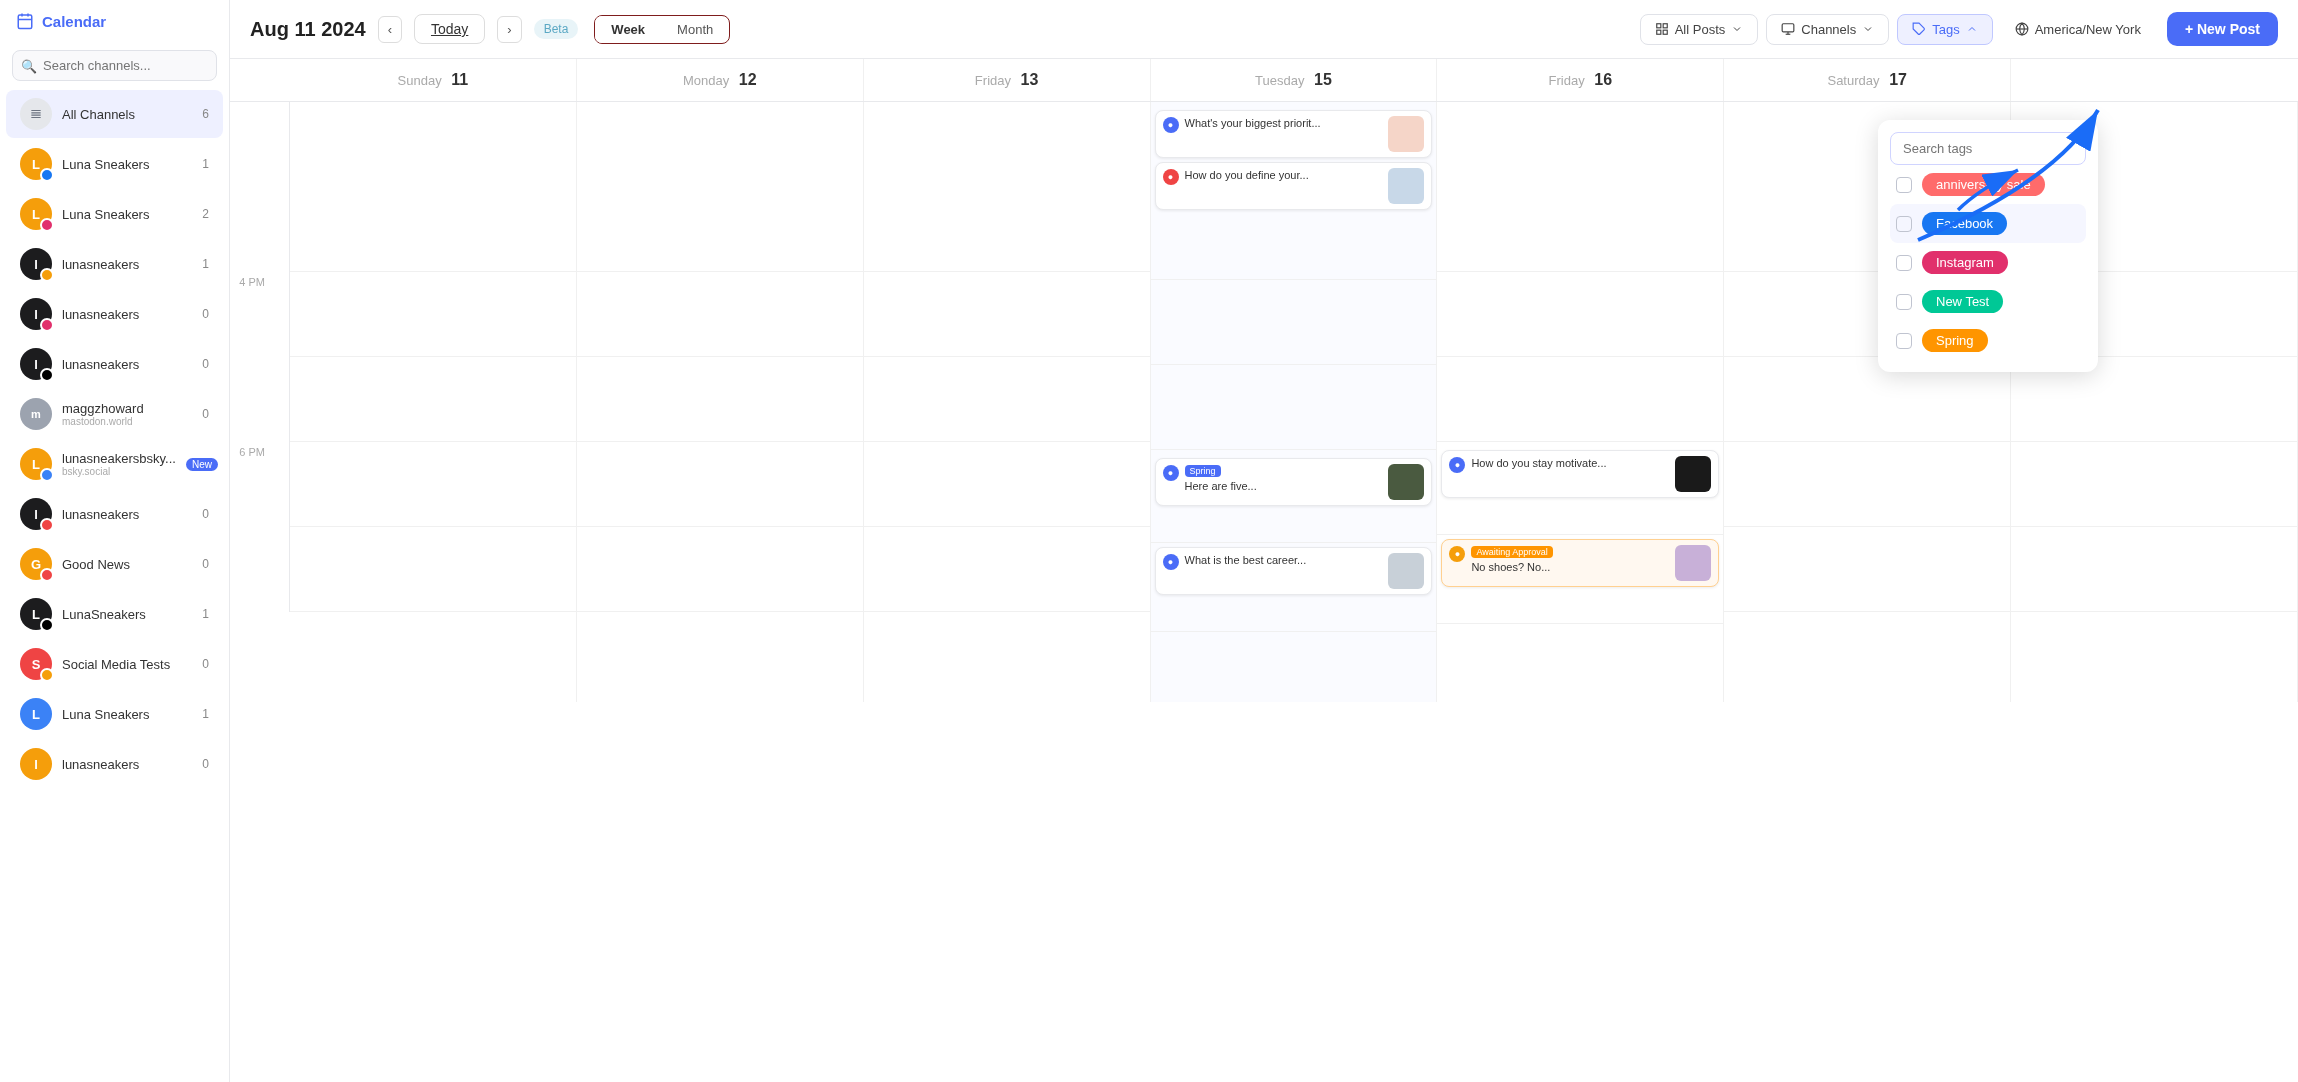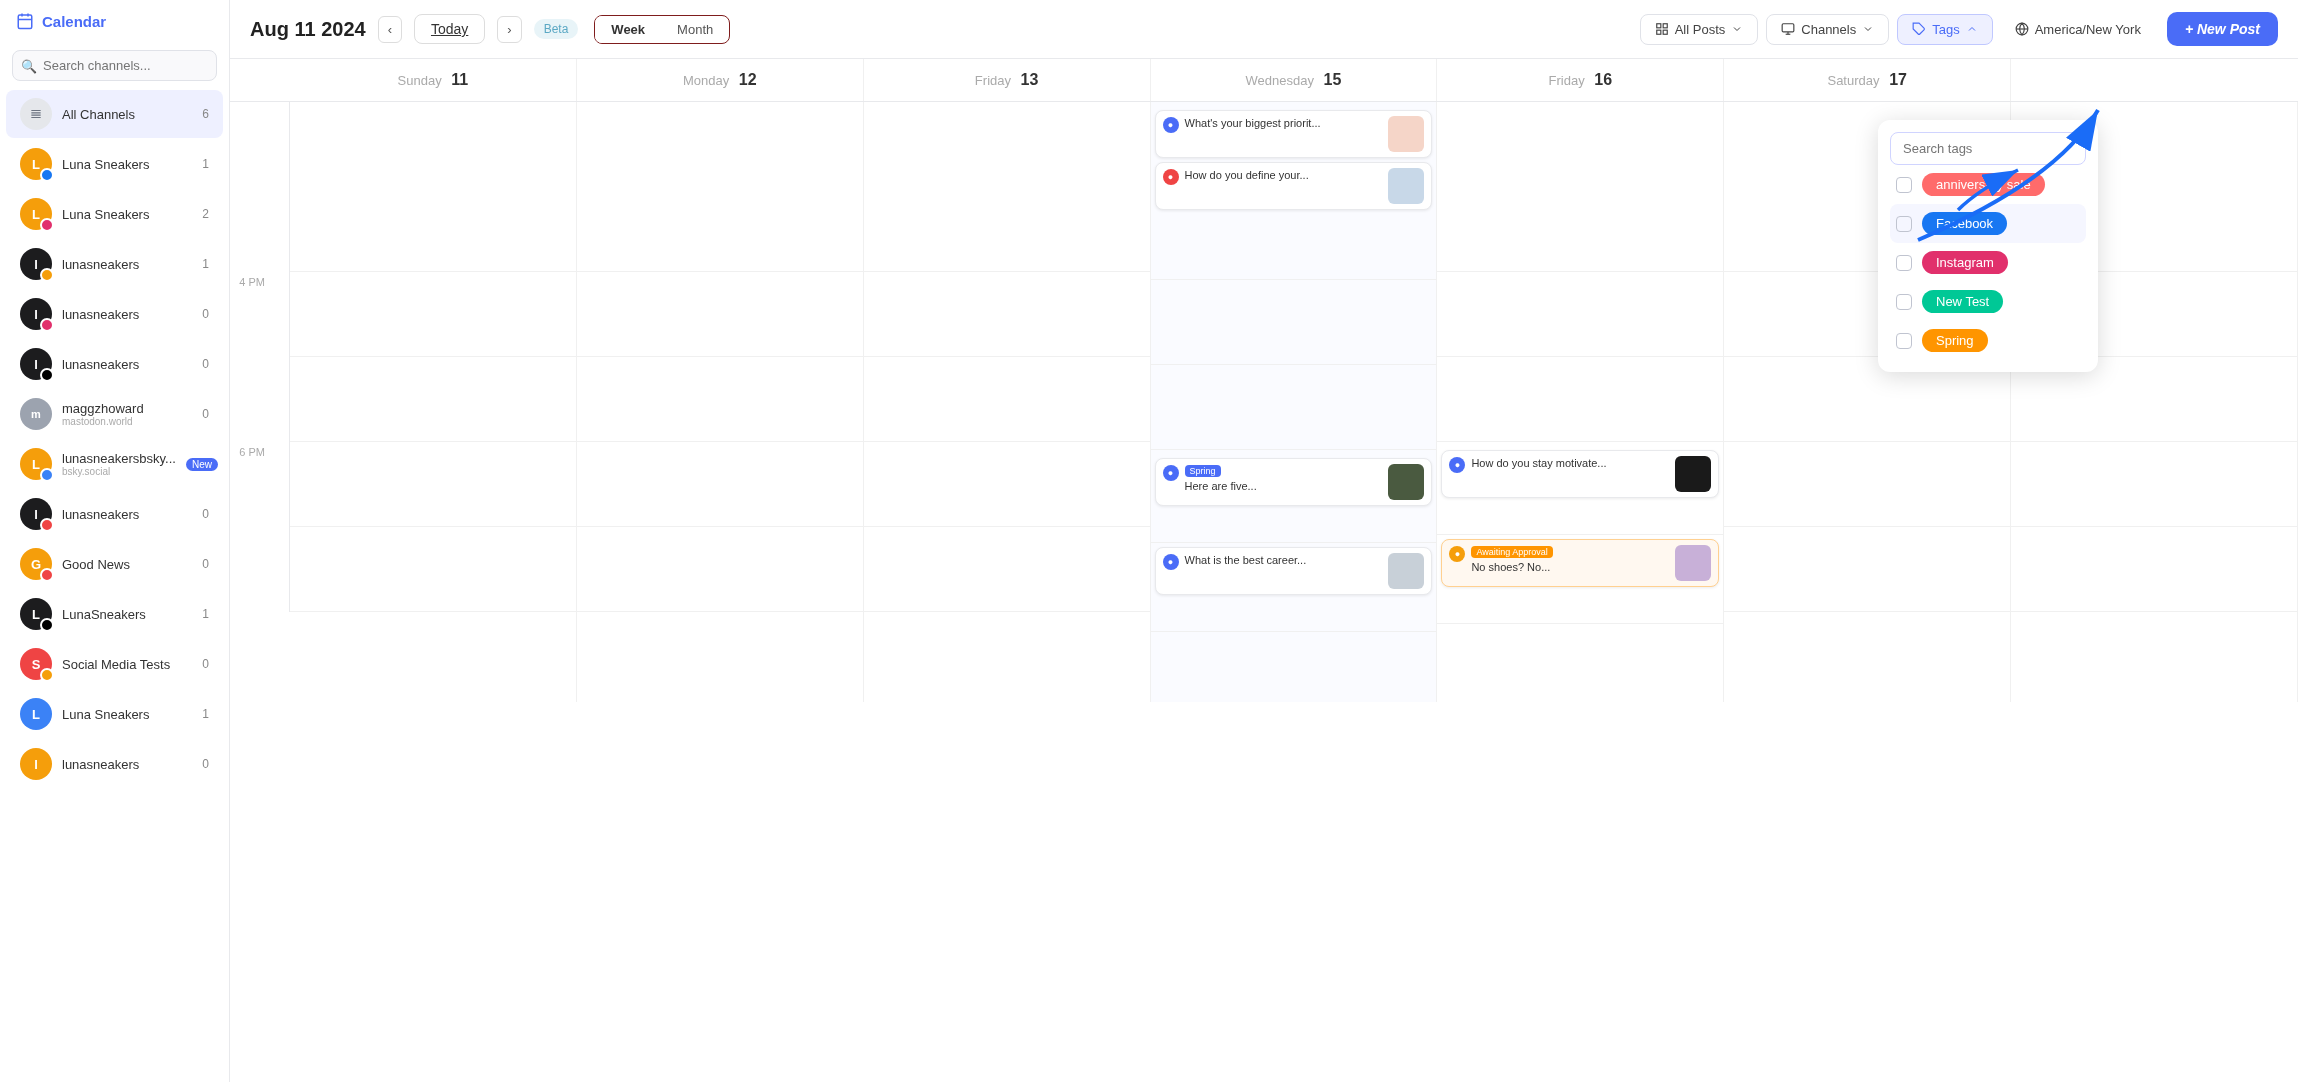--- a/index.html
+++ b/index.html
@@ -30,21 +30,21 @@
     .today-btn { background: none; border: 1px solid #ddd; border-radius: 8px; padding: 6px 16px; cursor: pointer; font-size: 14px; color: #333; font-weight: 500; text-decoration: underline; }
     .beta-badge { background: #e8f4f8; color: #5ba8c4; font-size: 12px; padding: 3px 10px; border-radius: 12px; font-weight: 500; }
     .view-toggle { display: flex; border: 1px solid #7f1d1d; border-radius: 8px; overflow: hidden; margin-left: 4px; }
     .view-btn { padding: 6px 16px; background: none; border: none; cursor: pointer; font-size: 13px; color: #555; }
     .view-btn.active { background: #fff; color: #333; font-weight: 600; }
     .header-spacer { flex: 1; }
     .filter-btn { display: flex; align-items: center; gap: 6px; padding: 7px 14px; border: 1px solid #e0e2e8; border-radius: 8px; background: #fff; cursor: pointer; font-size: 13px; color: #444; }
     .filter-btn.active { background: #eef0ff; border-color: #c0c8ff; color: #4a6cf7; }
     .filter-btn svg { font-size: 14px; }
     .timezone-btn { display: flex; align-items: center; gap: 6px; padding: 7px 14px; background: none; border: none; cursor: pointer; font-size: 13px; color: #444; }
-    .new-post-btn { background: #4a6cf7; color: #fff; border: none; border-radius: 10px; padding: 9px 18px; cursor: pointer; font-size: 14px; font-weight: 600; display: flex; align-items: center; gap: 6px; font-style: italic; }
+    .new-post-btn { background: #4a6cf7; color: #fff; border: none; border-radius: 10px; padding: 9px 18px; cursor: pointer; font-size: 14px; font-weight: 600; display: flex; align-items: center; gap: 6px; }
 
     
     .calendar-wrap { flex: 1; overflow-y: auto; background: #fff; }
     .calendar-header-row { display: grid; grid-template-columns: 60px repeat(7, 1fr); border-bottom: 1px solid #e8e9ec; position: sticky; top: 0; background: #fff; z-index: 10; }
     .cal-day-header { padding: 12px 0; text-align: center; font-size: 13px; color: #888; font-weight: 500; border-right: 1px solid #f0f0f0; }
     .cal-day-header .day-num { font-size: 16px; font-weight: 600; color: #333; margin-left: 6px; }
     .cal-day-header.today .day-num { color: #4a6cf7; }
     .cal-day-header .day-name { color: #aaa; }
     .cal-time-col { width: 60px; }
     .calendar-body { display: flex; }
@@ -290,21 +290,21 @@
       </div>
       <div class="cal-day-header">
         <span class="day-name">Monday</span>
         <span class="day-num">12</span>
       </div>
       <div class="cal-day-header">
         <span class="day-name">Friday</span>
         <span class="day-num">13</span>
       </div>
       <div class="cal-day-header">
-        <span class="day-name">Wednesday</span>
+        <span class="day-name">Tuesday</span>
         <span class="day-num">15</span>
       </div>
       <div class="cal-day-header">
         <span class="day-name">Friday</span>
         <span class="day-num">16</span>
       </div>
       <div class="cal-day-header">
         <span class="day-name">Saturday</span>
         <span class="day-num">17</span>
       </div>

